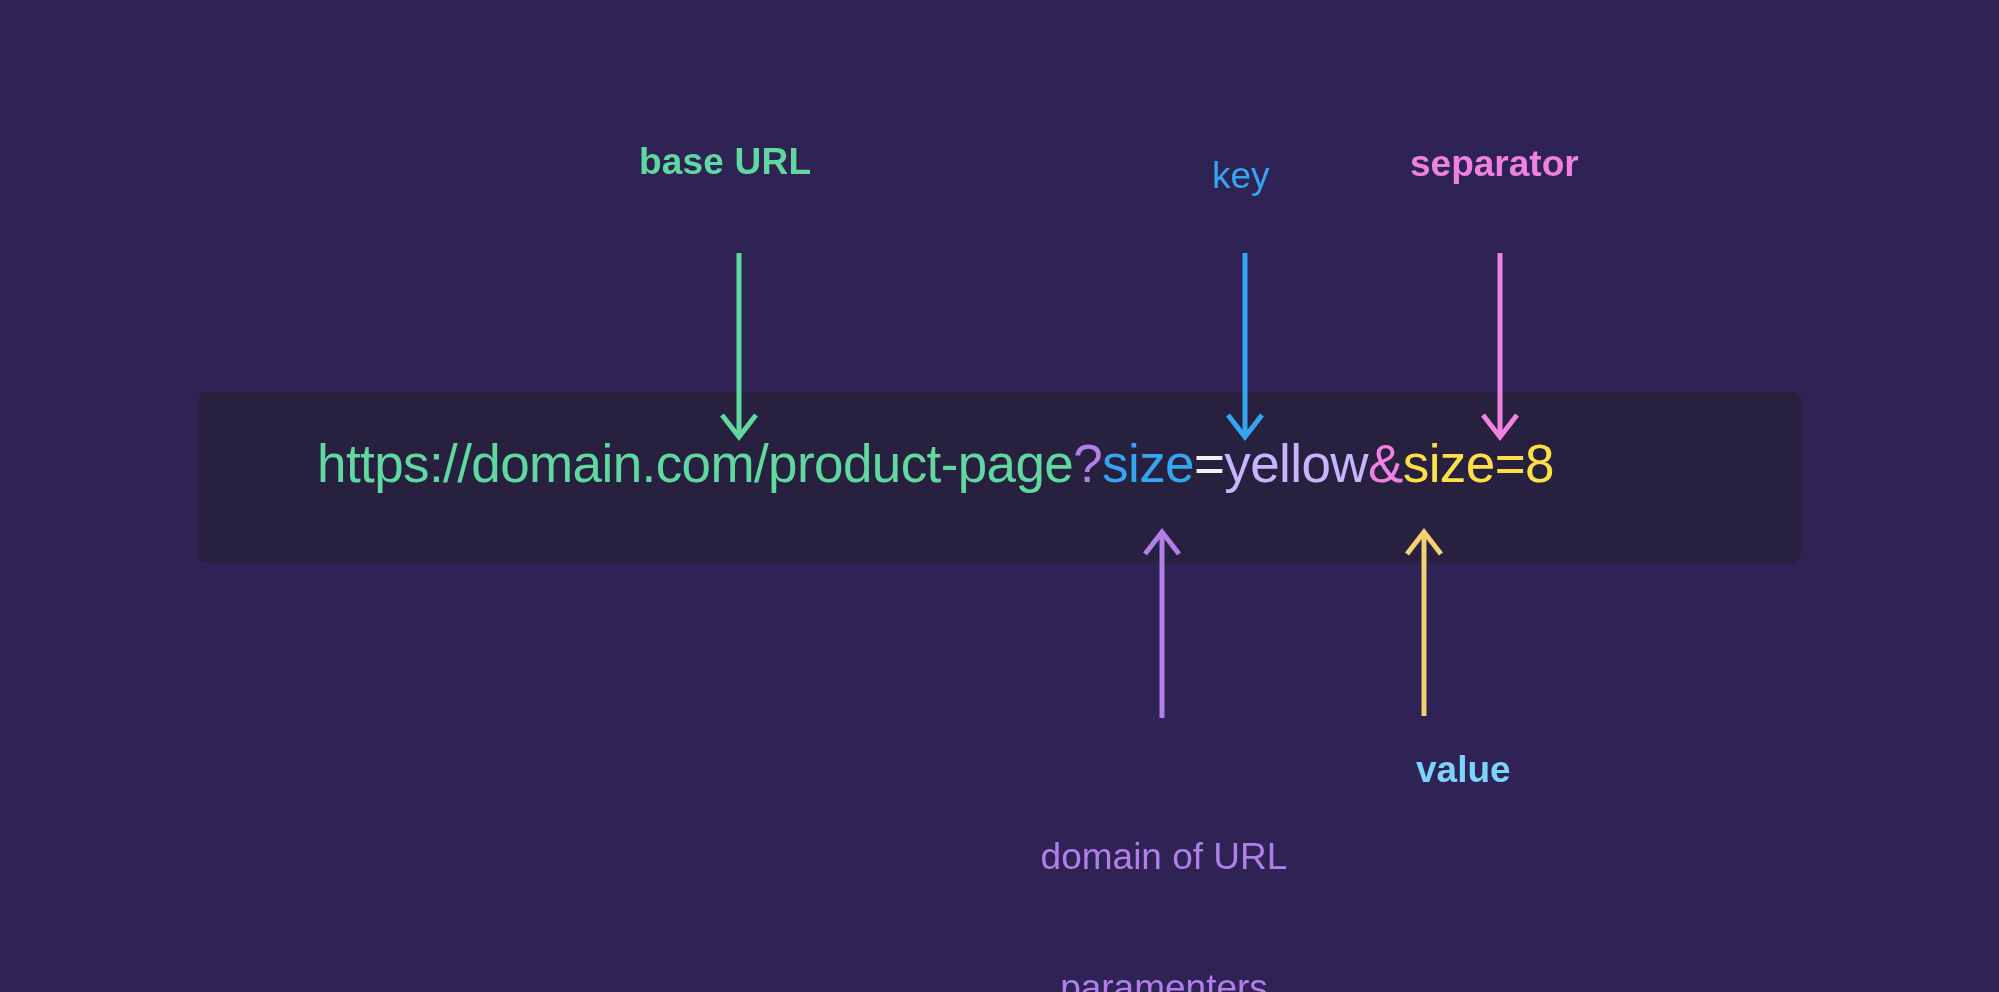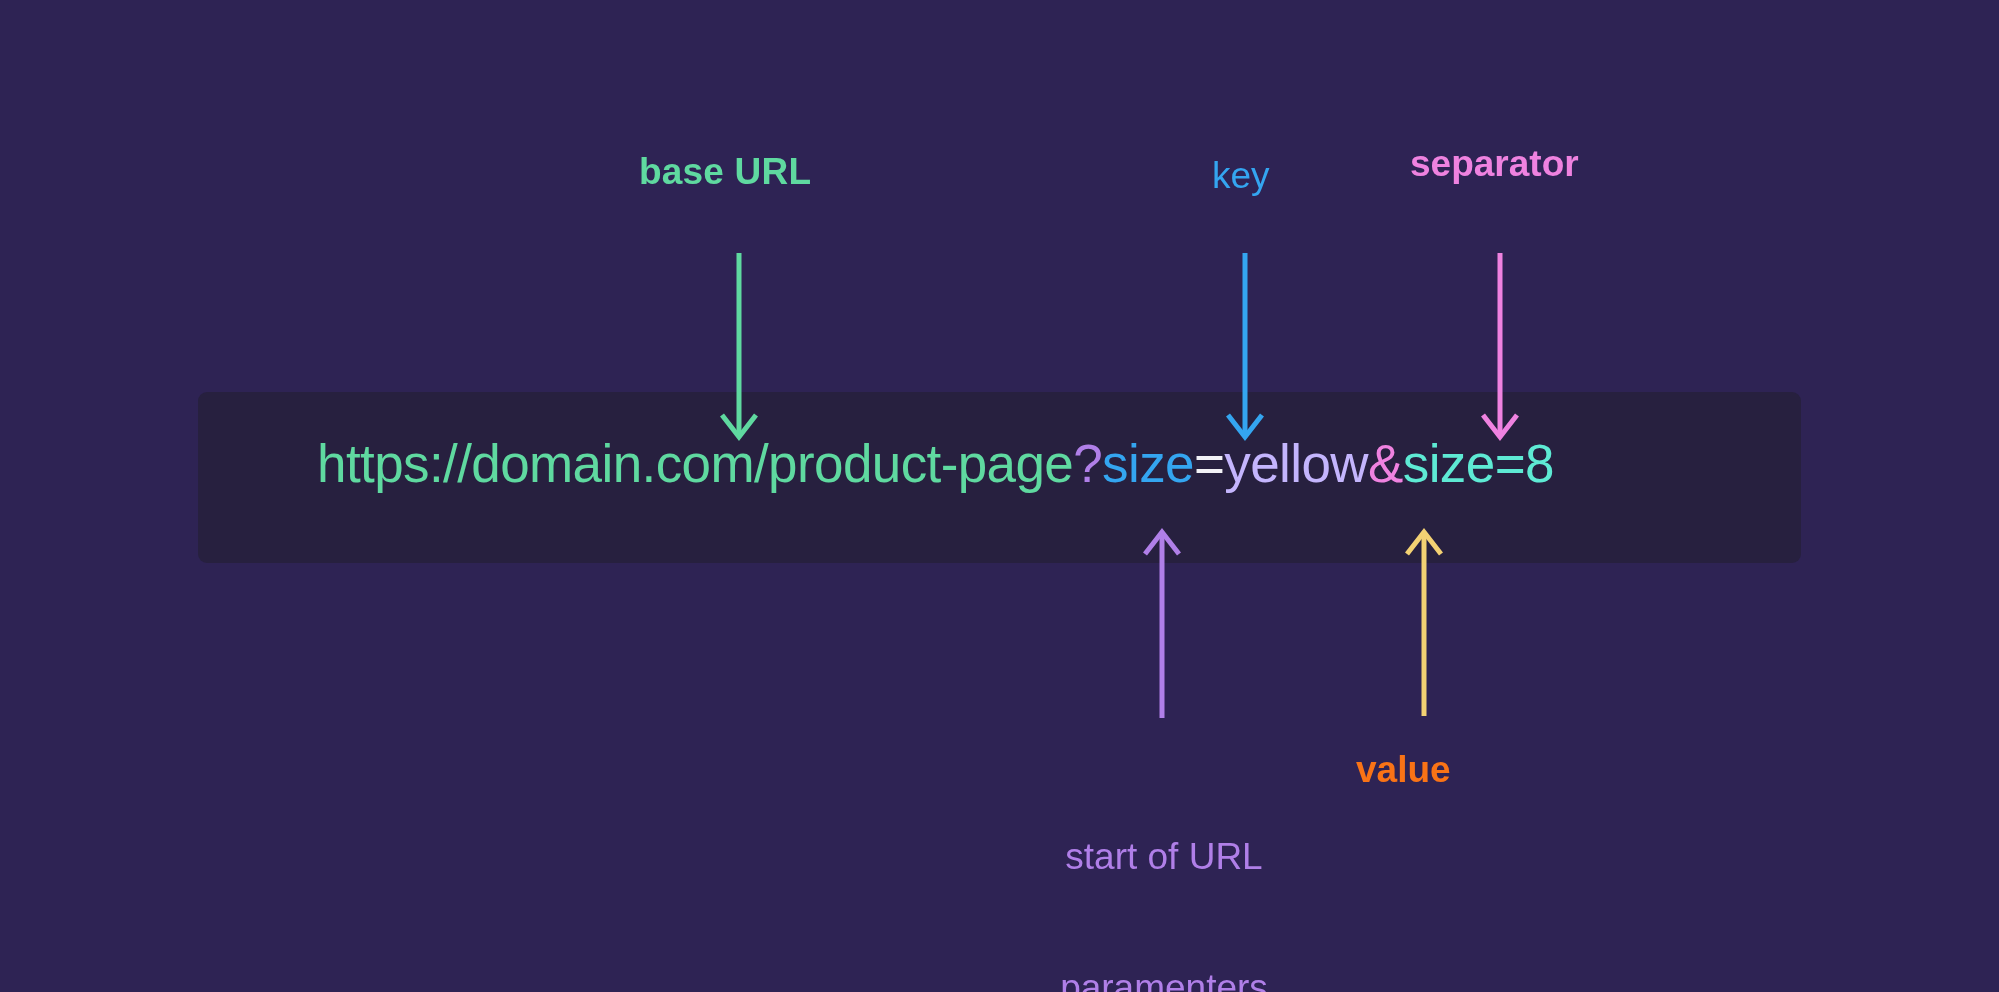--- a/index.html
+++ b/index.html
@@ -40,30 +40,30 @@
     line-height: 1;
   }
   #url-text span { display: inline-block; }
 
   .seg-base      { color: #5fd9a0; }
   .seg-question  { color: #b07fe8; }
   .seg-key       { color: #34a5f0; }
   .seg-equals    { color: #f2f2f6; }
   .seg-value     { color: #c4b5fd; }
   .seg-amp       { color: #ef82e0; }
-  .seg-tail      { color: #5eead4; }
+  .seg-tail      { color: #fde047; }
 
   
   .label {
     position: absolute;
     white-space: pre;
     line-height: 1.18;
   }
   #label-base-url {
-    left: 639px;  top: 150px;
+    left: 639px;  top: 140px;
     font-size: 37px; font-weight: 700;
     color: #5fd9a0;
     letter-spacing: 0.2px;
   }
   #label-key {
     left: 1212px; top: 142px;
     font-size: 37px; font-weight: 400;
     color: #34a5f0;
     margin-top: 12px;
   }
@@ -73,23 +73,23 @@
     color: #ef82e0;
   }
   #label-start-params {
     left: 1034px; top: 748px;
     width: 260px;
     text-align: center;
     font-size: 37px; font-weight: 400;
     color: #b07fe8;
   }
   #label-value {
-    left: 1356px; top: 748px;
+    left: 1416px; top: 748px;
     font-size: 37px; font-weight: 700;
-    color: #f97316;
+    color: #7dd3fc;
   }
 
   
   .arrow { position: absolute; }
   svg.arrow line, svg.arrow polyline { fill: none; stroke-linecap: butt; stroke-linejoin: miter; }
 </style>
 </head>
 <body>
 
 <div id="canvas">
@@ -98,21 +98,21 @@
 
   <div id="url-text">
     <span class="seg-base">https://domain.com/product-page</span><span class="seg-question">?</span><span class="seg-key">size</span><span class="seg-equals">=</span><span class="seg-value">yellow</span><span class="seg-amp">&amp;</span><span class="seg-tail">size=8</span>
   </div>
 
   <div class="label" id="label-base-url">base URL</div>
   <div class="label" id="label-key">key</div>
   <div class="label" id="label-separator">separator</div>
 
   <div class="label" id="label-start-params">
-    <div>start of URL</div>
+    <div>domain of URL</div>
     <div>paramenters</div>
   </div>
   <div class="label" id="label-value">value</div>
 
   <svg class="arrow" style="left:708px; top:245px;" width="62" height="200" viewBox="0 0 62 200">
     <line x1="31" y1="8" x2="31" y2="188" stroke="#5fd9a0" stroke-width="5"></line>
     <polyline points="14,170 31,192 48,170" stroke="#5fd9a0" stroke-width="5"></polyline>
   </svg>
 
   <svg class="arrow" style="left:1214px; top:245px;" width="62" height="200" viewBox="0 0 62 200">

